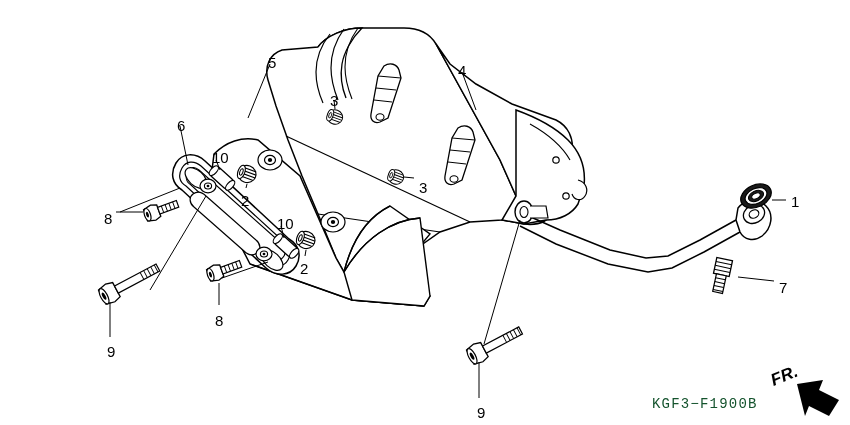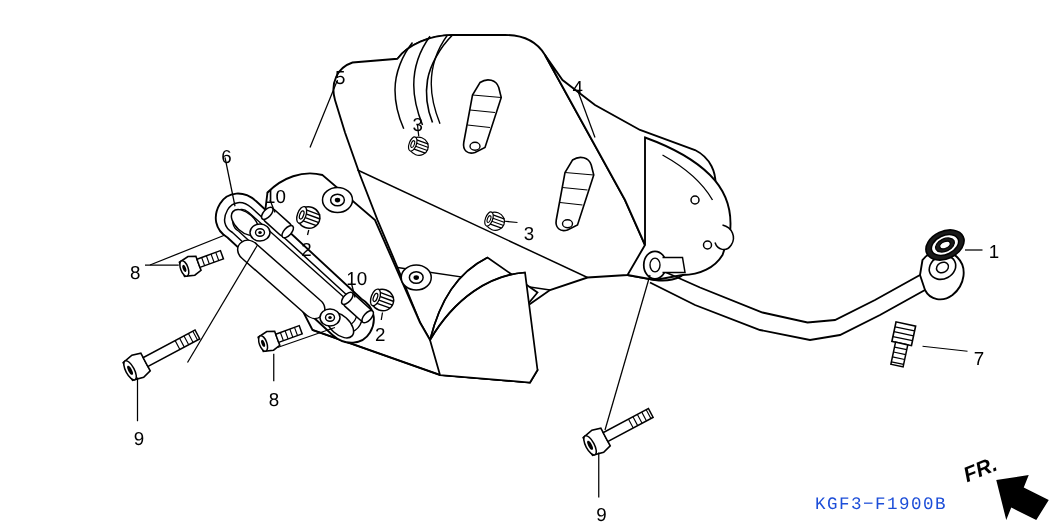--- a/index.html
+++ b/index.html
@@ -4,21 +4,21 @@
 <style>
   html,body{margin:0;padding:0;background:#fff;}
   body{width:850px;height:425px;overflow:hidden;
        font-family:"Liberation Sans",sans-serif;}
   #stage{position:relative;width:850px;height:425px;background:#ffffff;}
   svg#diagram{position:absolute;left:0;top:0;width:850px;height:425px;}
   .lbl{position:absolute;font-family:"Liberation Sans",sans-serif;
        font-size:15px;color:#000;line-height:1;user-select:none;}
   #partcode{position:absolute;left:652px;top:396px;
             font-family:"Liberation Mono","DejaVu Sans Mono",monospace;
-            font-size:14px;letter-spacing:1.2px;color:#1d4ed8;}
+            font-size:14px;letter-spacing:1.2px;color:#14532d;}
   #frtext{position:absolute;left:768px;top:372px;
           font-family:"Liberation Sans",sans-serif;font-weight:bold;
           font-size:17px;font-style:italic;color:#000;
           transform:rotate(-22deg);transform-origin:0 0;}
 </style>
 </head>
 <body>
 
 <div id="stage">
 

